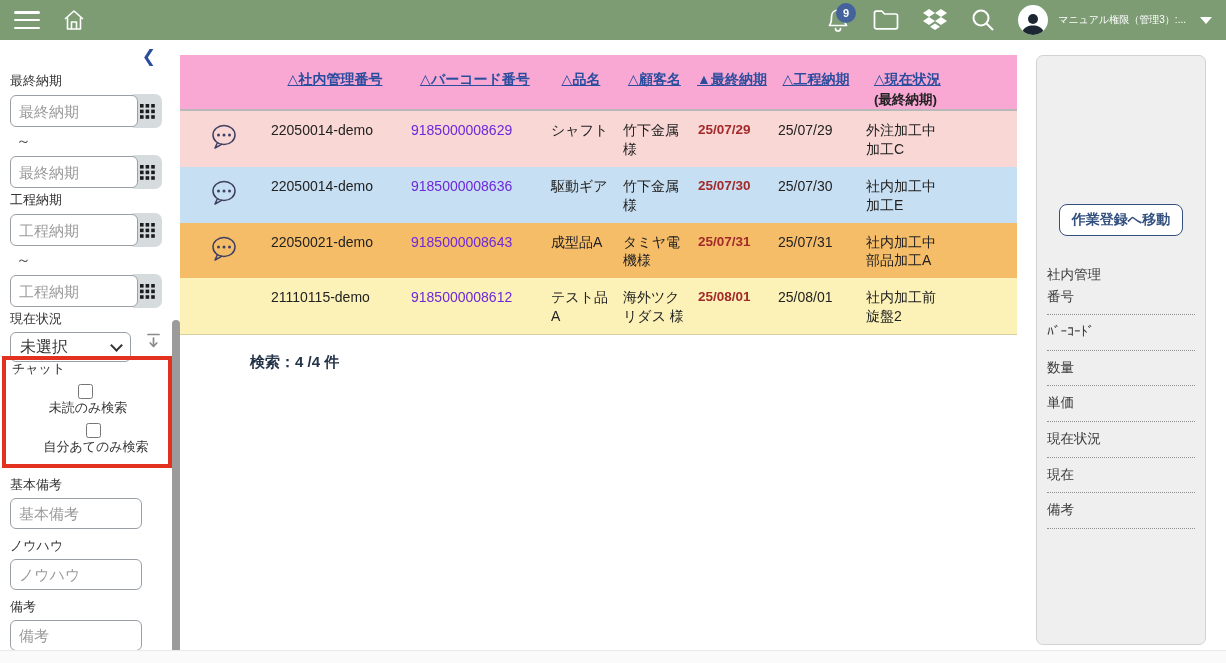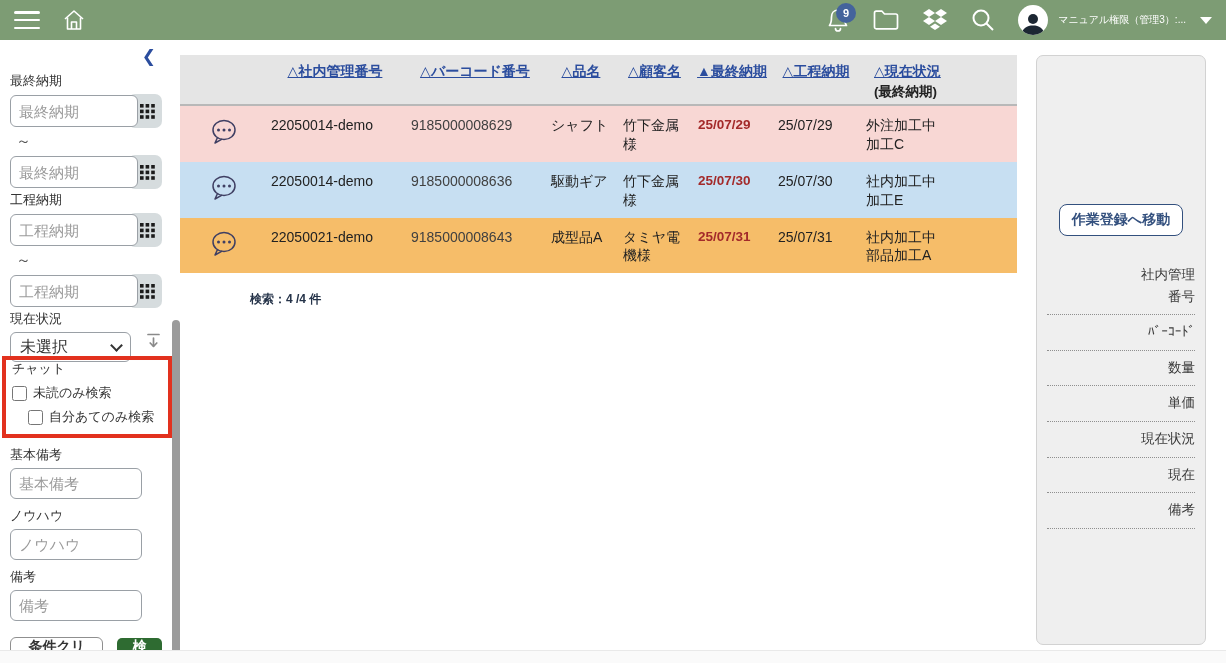--- a/index.html
+++ b/index.html
@@ -38,61 +38,61 @@
     border-radius:7px; display:flex; align-items:center; justify-content:flex-end; padding-right:7px; cursor:pointer; }
   .tilde { color:#555; font-size:15px; padding:2px 0 4px 6px; }
   .sel-wrap { display:flex; align-items:flex-start; margin-bottom:0; }
   .sel-box { width:126px; height:30px; border:1px solid #9aa0a6; border-radius:6px; background:#fff;
     display:flex; align-items:center; justify-content:space-between; padding:0 9px; font-size:16px; cursor:pointer; }
   .sel-box .chev { width:9px; height:9px; border-right:2px solid #333; border-bottom:2px solid #333;
     transform:rotate(45deg); margin-top:-4px; }
   .dl-ic { margin-left:14px; display:flex; cursor:pointer; }
 
   .chat-box { border:4px solid #e2311e; margin:-6px 0 8px -8px; width:170px; padding:0 4px 8px 6px; position:relative; z-index:2; background:transparent; }
-  .cb-row { display:flex; align-items:center; margin-top:6px; cursor:pointer; }
+  .cb-row { display:flex; align-items:center; margin-top:6px; cursor:pointer;flex-direction:column; }
   .cb-row.indent { margin-left:16px; }
   .cb-row input { width:15px; height:15px; margin-right:6px; }
 
   .txt-row { margin-bottom:8px; }
   .txt-row input { width:132px; height:31px; border:1px solid #9aa0a6; border-radius:6px;
     padding:0 8px; font-size:15px; font-family:"Liberation Sans","DejaVu Sans",sans-serif; }
   .sb-btns { display:flex; align-items:center; margin-top:16px; }
   .btn-clear { background:#fff; border:1px solid #8f8f8f; border-radius:6px; height:31px; padding:0 12px;
     font-size:14px; font-weight:bold; color:#333; cursor:pointer; font-family:inherit; }
   .btn-search { background:#2e6b31; border:none; border-radius:5px; height:30px; padding:0 9px;
     font-size:14px; font-weight:bold; color:#fff; margin-left:14px; cursor:pointer; font-family:inherit; }
   .sb-scroll { position:absolute; left:172px; top:280px; width:8px; height:341px; background:#9b9b9b; border-radius:4px; cursor:grab; }
 
   
   .main { flex:1; padding-top:15px; }
   table { border-collapse:collapse; table-layout:fixed; width:837px; }
   col.c0{width:85px} col.c1{width:140px} col.c2{width:140px} col.c3{width:72px}
   col.c4{width:75px} col.c5{width:80px} col.c6{width:88px} col.c7{width:157px}
-  thead th { background:#e5e5e5; border-bottom:2px solid #b8b8b8; height:50px;
-    vertical-align:top; padding-top:8px; font-size:14px; text-align:center; font-weight:bold; }
+  thead th { background:#f9a8d4; border-bottom:2px solid #b8b8b8; height:50px;
+    vertical-align:top; padding-top:16px; font-size:14px; text-align:center; font-weight:bold; }
   thead th.last { text-align:left; padding-left:14px; }
   thead a { color:#2b4d9e; text-decoration:underline; cursor:pointer; }
   .hdr-sub { color:#222; font-size:13.5px; margin-top:2px; }
   tbody td { vertical-align:top; padding:10px 6px 8px; font-size:14px; line-height:1.35; color:#222; }
   tbody td.c-chat { text-align:center; padding-top:12px; }
   tr.r0 td { background:#f8d7d4; }
   tr.r1 td { background:#c7dff2; }
   tr.r2 td { background:#f6bd69; }
   tr.r3 td { background:#fcf2b7; border-bottom:1px solid #d8cf9e; }
-  a.bc { color:#404040; text-decoration:none; cursor:pointer; }
+  a.bc { color:#6d28d9; text-decoration:none; cursor:pointer; }
   td.due { color:#a32a2a; font-weight:bold; font-size:13.5px; }
   .chat-ic { cursor:pointer; display:inline-flex; }
-  .result { margin:18px 0 0 70px; font-size:12px; font-weight:bold; color:#253349; }
+  .result { margin:18px 0 0 70px; font-size:15px; font-weight:bold; color:#253349; }
 
   
   .rp { width:170px; margin:15px 20px 0 19px; height:590px; background:#efefef;
     border:1px solid #d2d2d2; border-radius:7px; padding:148px 10px 0; flex:none; }
   .rp-btn { display:block; margin:0 auto; background:#fff; border:1.5px solid #33507e; color:#33507e;
     font-weight:bold; font-size:14px; border-radius:8px; padding:6px 12px; cursor:pointer; font-family:inherit; }
-  .rp-fields { margin-top:22px;text-align:right; }
+  .rp-fields { margin-top:22px; }
   .rp-field { border-bottom:1px dotted #8f8f8f; padding:6px 0 7px; font-size:13.5px; color:#3a3a3a; }
   .rp-field span { display:inline-block; max-width:62px; line-height:1.6; }
 
   
   .hstrip { position:absolute; left:0; bottom:0; width:1226px; height:13px;
     background:#fafafa; border-top:1px solid #e9e9e9; }
 </style>
 </head>
 <body>
 
@@ -351,20 +351,33 @@
           <td><a class="bc">9185000008643</a></td>
           <td>成型品A</td>
           <td>タミヤ電機様</td>
           <td class="due">25/07/31</td>
           <td>25/07/31</td>
           <td>
               <div>社内加工中</div>
               <div>部品加工A</div>
             </td>
         </tr>
+        <tr class="r3">
+          <td class="c-chat"></td>
+          <td>21110115-demo</td>
+          <td><a class="bc">9185000008612</a></td>
+          <td>テスト品A</td>
+          <td>海外ツクリダス 様</td>
+          <td class="due">25/08/01</td>
+          <td>25/08/01</td>
+          <td>
+              <div>社内加工前</div>
+              <div>旋盤2</div>
+            </td>
+        </tr>
       </tbody>
     </table>
     <div class="result">検索：4 /4 件</div>
   </div>
 
   <div class="rp">
     <button class="rp-btn">作業登録へ移動</button>
     <div class="rp-fields">
       <div class="rp-field"><span>社内管理番号</span></div>
       <div class="rp-field"><span>ﾊﾞｰｺｰﾄﾞ</span></div>

